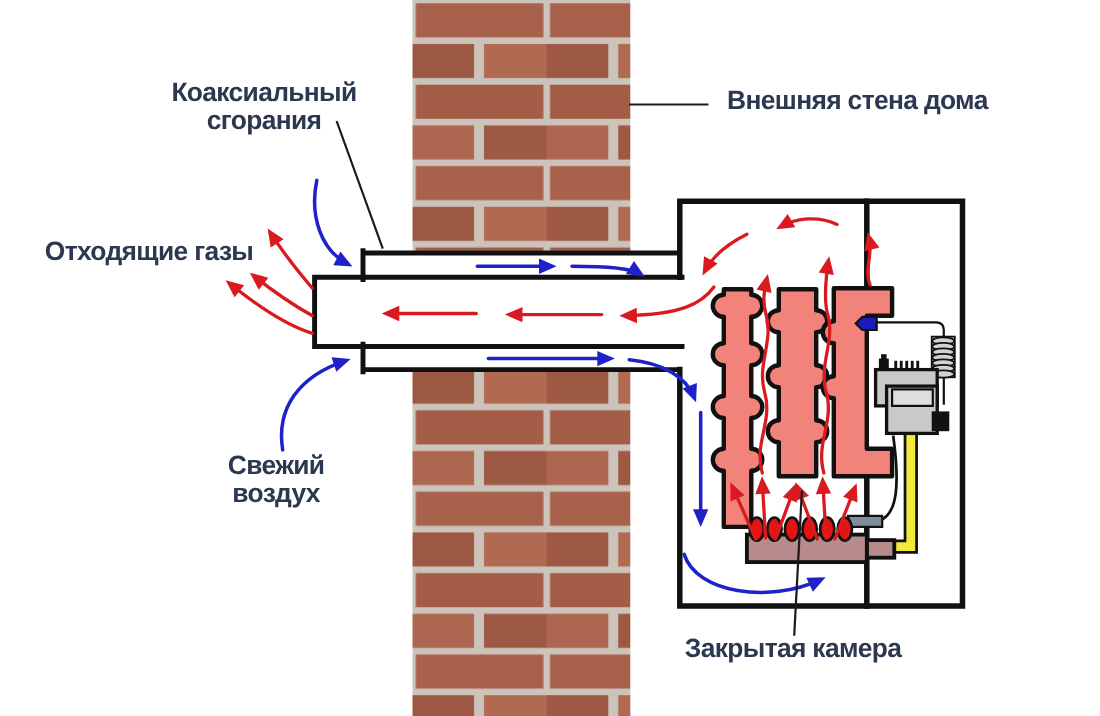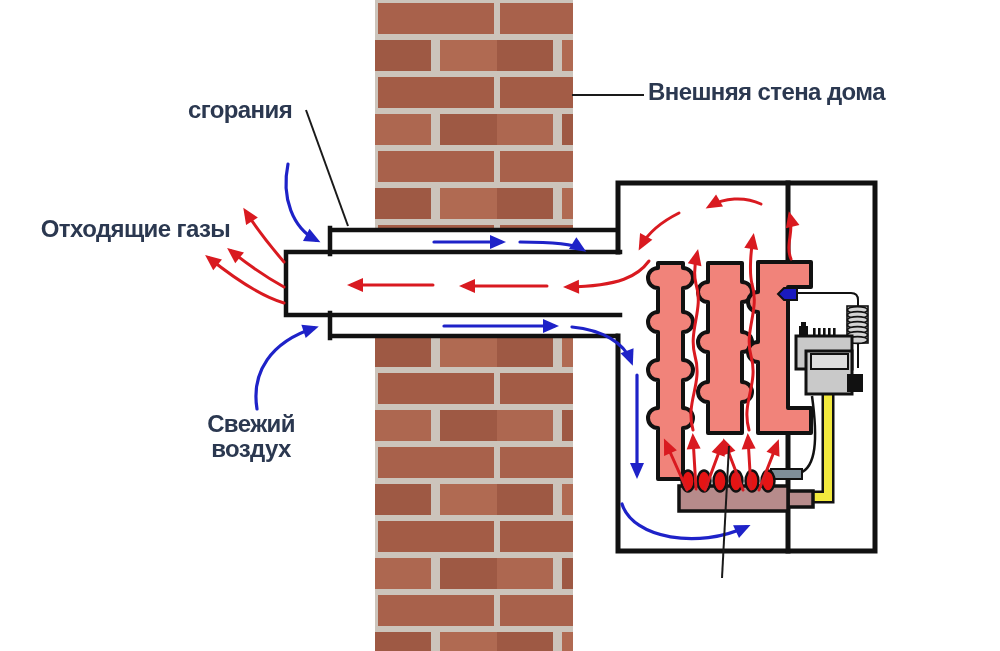--- a/index.html
+++ b/index.html
@@ -28,21 +28,21 @@
   .gas-outline{fill:none;stroke:var(--outline);stroke-width:13;stroke-linejoin:miter;}
   .gas-fill{fill:none;stroke:var(--gas-yellow);stroke-width:8;stroke-linejoin:miter;}
 
   .st-red{fill:none;stroke:var(--arrow-red);stroke-width:3;stroke-linecap:round;}
   .st-blue{fill:none;stroke:var(--arrow-blue);stroke-width:3.2;stroke-linecap:round;}
   .st-lead{fill:none;stroke:#1a1a1a;stroke-width:2;}
   #mr path{fill:var(--arrow-red);} #mb path{fill:var(--arrow-blue);}
 
   .diagram-label{position:absolute;color:var(--label-navy);font-weight:bold;
     font-size:24px;line-height:25px;letter-spacing:-0.6px;text-align:center;}
-  .left-align{text-align:left;}
+  .left-align{text-align:left;margin-left:13px;}
 </style>
 </head>
 <body>
 
 <div id="stage">
 
   <svg width="1000" height="651" viewBox="0 0 1000 651">
     <defs>
       <pattern id="brickPat" x="375" y="0" width="122" height="148" patternUnits="userSpaceOnUse">
         <rect class="mortar" x="0" y="0" width="122" height="148"></rect>
@@ -163,30 +163,30 @@
       <path class="st-blue" marker-end="url(#mb)" d="M 637,375 L 637,474"></path>
       <path class="st-blue" marker-end="url(#mb)" d="M 622,504 C 633,539 699,549 746,527"></path>
     </g>
 
     <path class="st-lead" d="M 306,110 L 348,226"></path>
     <path class="st-lead" d="M 572,95 L 644,95"></path>
     <path class="st-lead" d="M 729,446 L 722,578"></path>
   </svg>
 
   <div class="diagram-label" style="left:115px;top:72px;width:250px;">
-    <br>
+    <span>Коаксиальный</span><br>
     <span>сгорания</span>
   </div>
 
   <div class="diagram-label left-align" style="left:648px;top:79px;width:300px;">Внешняя стена дома</div>
 
   <div class="diagram-label" style="left:171px;top:411px;width:160px;">
     <span>Свежий</span><br>
     <span>воздух</span>
   </div>
 
   <div class="diagram-label" style="left:28px;top:216px;width:215px;">Отходящие газы</div>
 
   <div class="diagram-label" style="left:571px;top:577px;width:300px;">
-    <br>
+    <span>Закрытая камера</span><br>
   </div>
 
 </div>
 
 </body></html>

